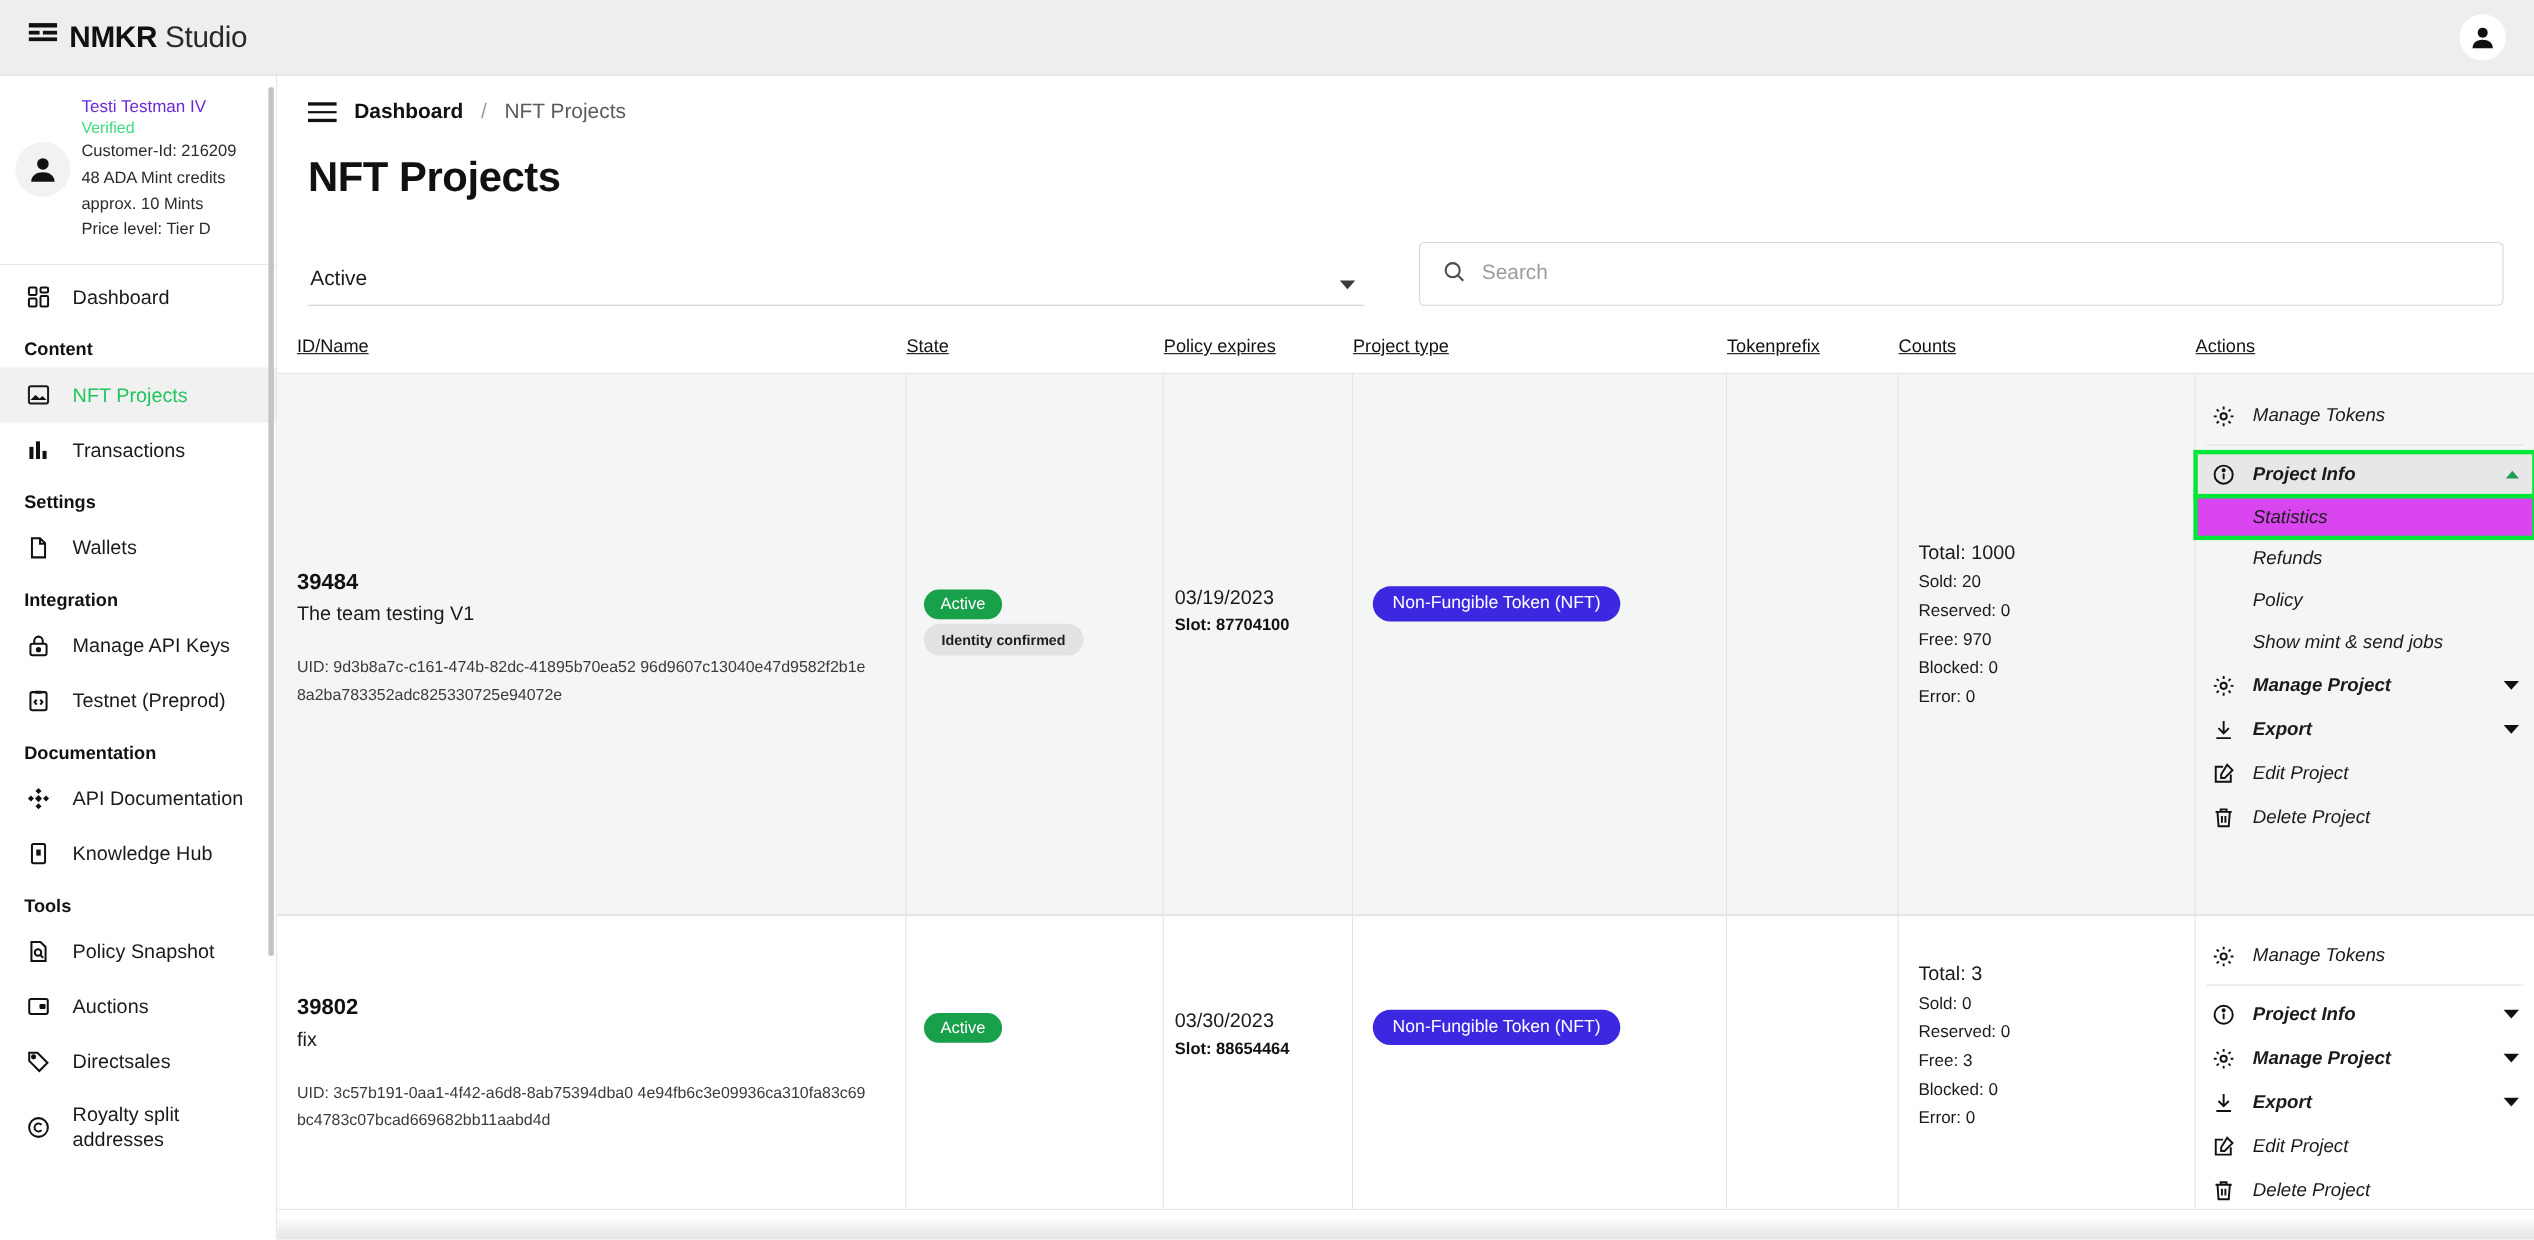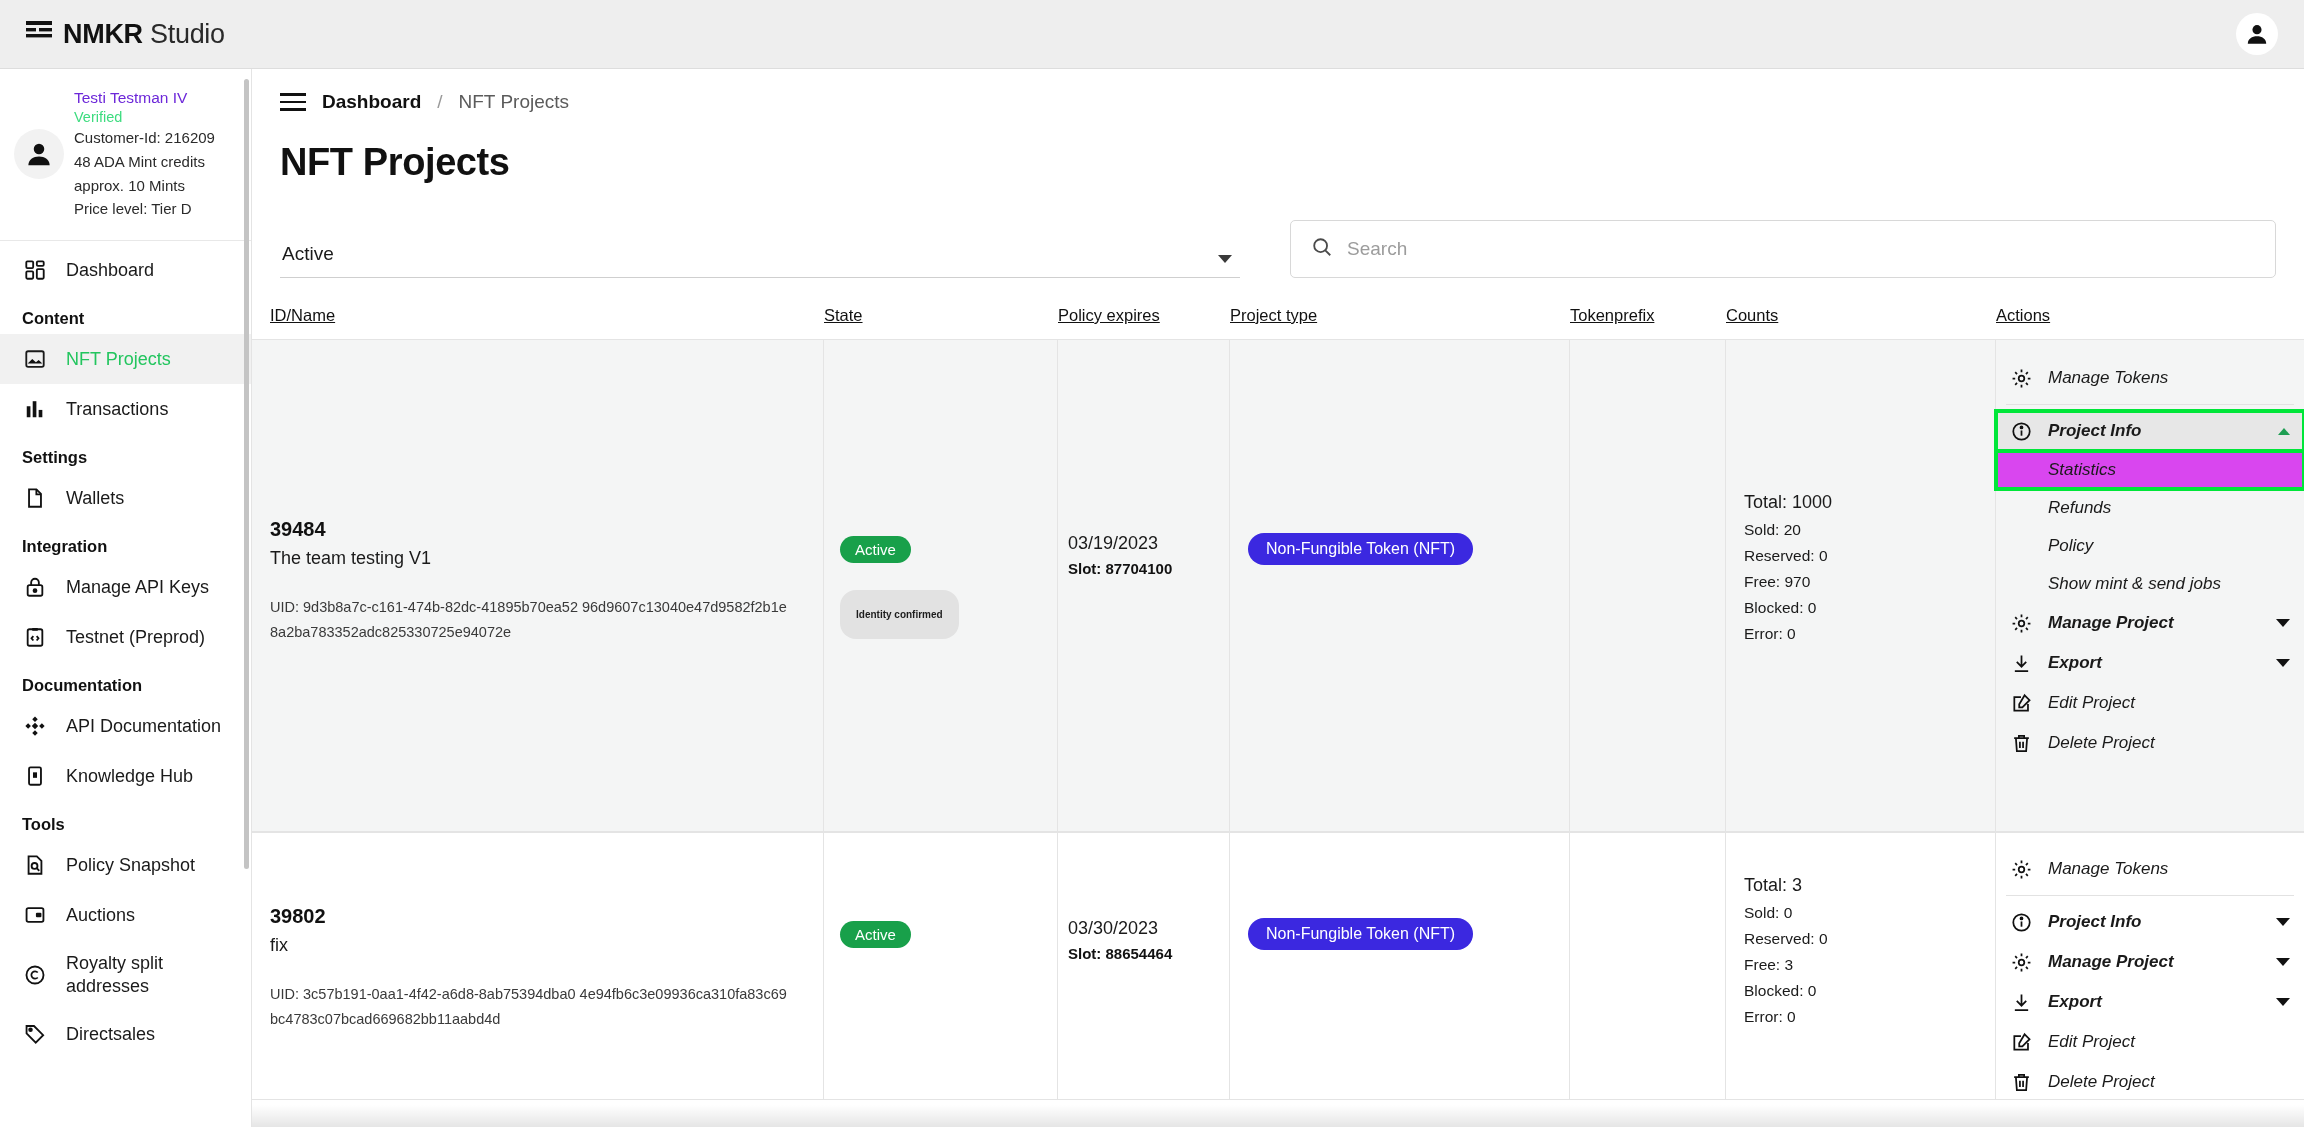--- a/index.html
+++ b/index.html
@@ -133,21 +133,21 @@
   .puid { font-size: 14.5px; color: #3a3a3a; padding-top: 26px; line-height: 1.7; word-break: break-all; width: 520px; }
 
   .state-stack { padding-top: 196px; padding-left: 16px; }
   .row2 .state-stack { padding-top: 88px; }
   .badge-active {
     display: inline-block; background: #18a04a; color: #fff;
     font-size: 15px; border-radius: 14px; padding: 5px 15px;
   }
   .badge-ident {
     display: inline-block; background: #e2e2e2; color: #1d1d1d; font-weight: 700;
-    font-size: 10px; border-radius: 16px; padding: 19px 16px; margin-top: 27px;
+    font-size: 13px; border-radius: 16px; padding: 7px 16px; margin-top: 4px;
   }
 
   .pol-stack { padding-top: 193px; padding-left: 10px; }
   .row2 .pol-stack { padding-top: 85px; }
   .pol-date { font-size: 18px; color: #1a1a1a; }
   .pol-slot { font-size: 15px; font-weight: 700; color: #111; padding-top: 6px; }
 
   .ptype-stack { padding-top: 193px; padding-left: 18px; }
   .row2 .ptype-stack { padding-top: 85px; }
   .badge-nft {
@@ -352,35 +352,35 @@
           <rect x="2.8" y="4.5" width="18.4" height="15" rx="2"></rect>
           <rect x="13" y="9.5" width="6" height="5" rx="1.2" fill="#111" stroke="none"></rect>
         </svg>
       </span>
       <span class="lbl">Auctions</span>
     </div>
 
     <div class="nav-item">
       <span class="ico">
         <svg width="22" height="22" viewBox="0 0 24 24" fill="none" stroke="#111" stroke-width="2">
+          <path d="M2.8 11.4V3.3h8.1l10 10-8.1 8.1z"></path>
+          <circle cx="7.1" cy="7.4" r="1.5" fill="#111"></circle>
+        </svg>
+      </span>
+      <span class="lbl">Directsales</span>
+    </div>
+
+    <div class="nav-item">
+      <span class="ico">
+        <svg width="22" height="22" viewBox="0 0 24 24" fill="none" stroke="#111" stroke-width="2">
           <circle cx="12" cy="12" r="9.3"></circle>
           <path d="M15 9.3a4 4 0 100 5.4" stroke-width="1.9"></path>
         </svg>
       </span>
       <span class="lbl" style="max-width:150px">Royalty split addresses</span>
-    </div>
-
-    <div class="nav-item">
-      <span class="ico">
-        <svg width="22" height="22" viewBox="0 0 24 24" fill="none" stroke="#111" stroke-width="2">
-          <path d="M2.8 11.4V3.3h8.1l10 10-8.1 8.1z"></path>
-          <circle cx="7.1" cy="7.4" r="1.5" fill="#111"></circle>
-        </svg>
-      </span>
-      <span class="lbl">Directsales</span>
     </div>
 
     <div class="side-scroll"></div>
   </div>
 
   <div class="main">
 
     <div class="breadcrumb">
       <span class="hamburger">
           <i></i>

